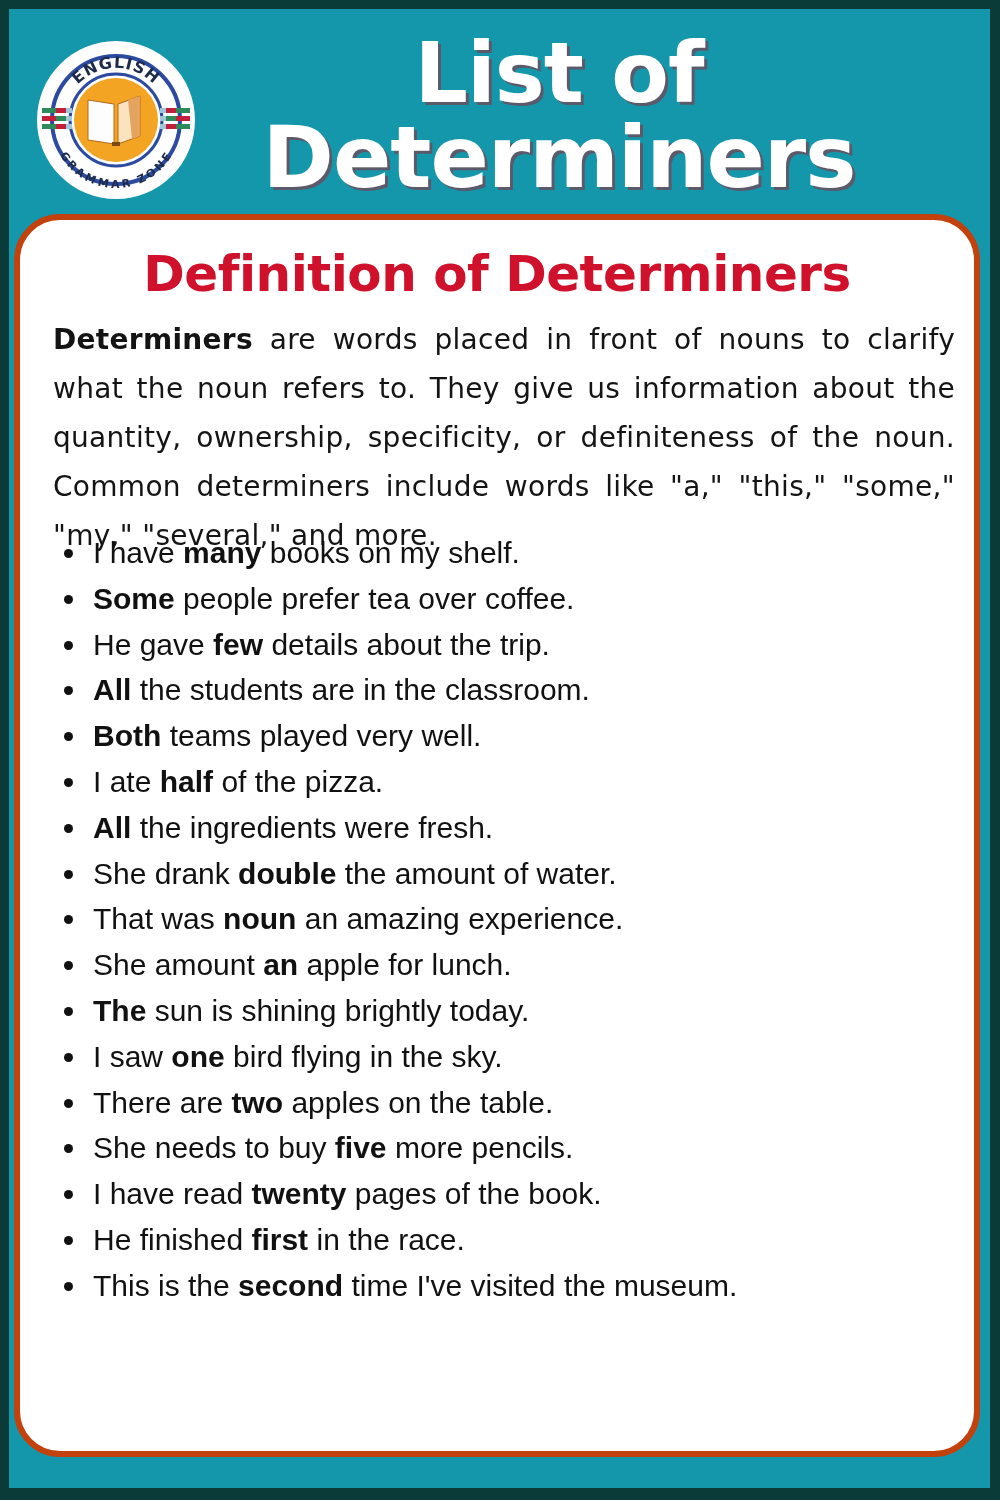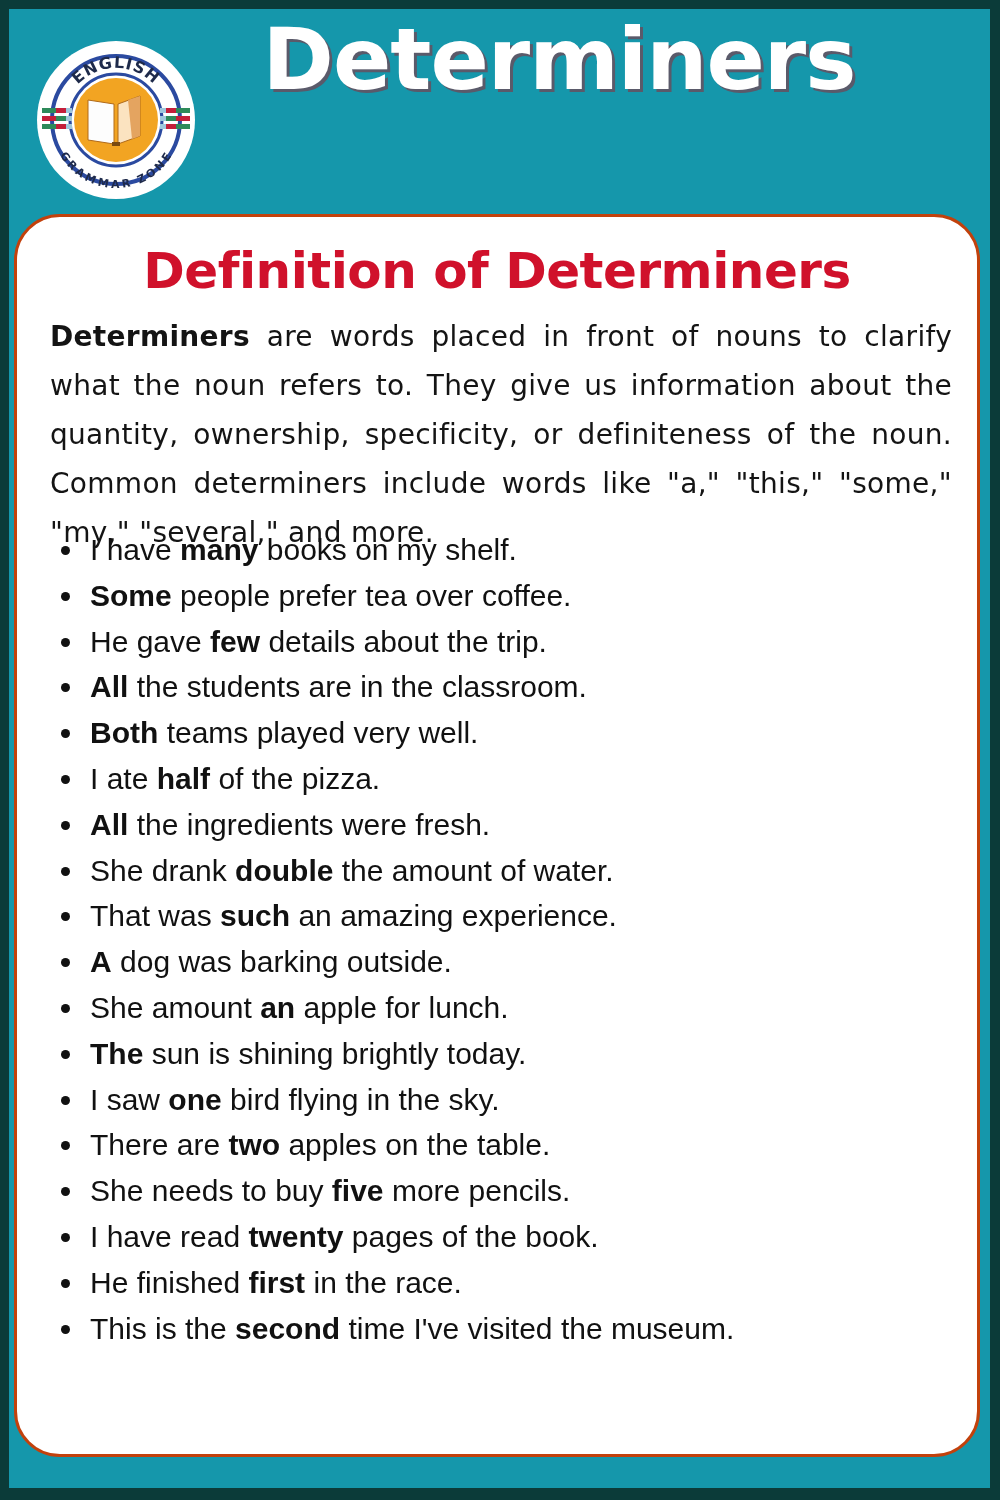--- a/index.html
+++ b/index.html
@@ -36,21 +36,21 @@
     text-shadow: 3px 3px 0 #5a5a6a;
   }
   .header-title .line { display: block; }
   .header-title .line1 { margin-top: 14px; }
   .header-title .line2 { margin-top: 0px; font-size: 86px; }
   .card {
     position: absolute;
     left: 14px; top: 214px;
     width: 966px; height: 1243px;
     background: #ffffff;
-    border: 3px solid #c2410c;
+    border: 6px solid #c2410c;
     border-radius: 46px;
     box-sizing: border-box;
   }
   .def-title {
     position: absolute;
     left: 0; right: 0; top: 24px;
     text-align: center;
     color: #d0112b;
     font-weight: bold;
     font-size: 50px;
@@ -137,20 +137,21 @@
       <text font-family="DejaVu Sans, sans-serif" font-weight="bold" font-size="16" fill="#1e2a4a" letter-spacing="1">
         <textPath href="#arcTop" startOffset="50%" text-anchor="middle">ENGLISH</textPath>
       </text>
       <text font-family="DejaVu Sans, sans-serif" font-weight="bold" font-size="11" fill="#1e2a4a" letter-spacing="1.5">
         <textPath href="#arcBot" startOffset="50%" text-anchor="middle" dominant-baseline="hanging">GRAMMAR ZONE</textPath>
       </text>
     </svg>
   </div>
 
   <h1 class="header-title" style="margin:0;">
+    <span class="line line1">List of</span>
     <span class="line line2">Determiners</span>
   </h1>
 
 </div>
 
 <div class="card">
   <h2 class="def-title" style="margin:0;">Definition of Determiners</h2>
 
   <p class="definition" style="margin:0;">
     <b>Determiners</b><span> are words placed in front of nouns to clarify what the noun refers to. They give us information about the quantity, ownership, specificity, or definiteness of the noun. Common determiners include words like "a," "this," "some," "my," "several," and more.</span>
@@ -193,27 +194,23 @@
     <span></span><b>All</b><span> the ingredients were fresh.</span>
   </li>
 
   <li class="example">
     <span class="bullet"></span>
     <span>She drank </span><b>double</b><span> the amount of water.</span>
   </li>
 
   <li class="example">
     <span class="bullet"></span>
-    <span>That was </span><b>such</b><span> an amazing experience.</span>
-  </li>
-
-  <li class="example">
-    <span class="bullet"></span>
-    <span></span><b>A</b><span> dog was barking outside.</span>
-  </li>
+    <span>That was </span><b>noun</b><span> an amazing experience.</span>
+  </li>
+
 
   <li class="example">
     <span class="bullet"></span>
     <span>She amount </span><b>an</b><span> apple for lunch.</span>
   </li>
 
   <li class="example">
     <span class="bullet"></span>
     <span></span><b>The</b><span> sun is shining brightly today.</span>
   </li>

